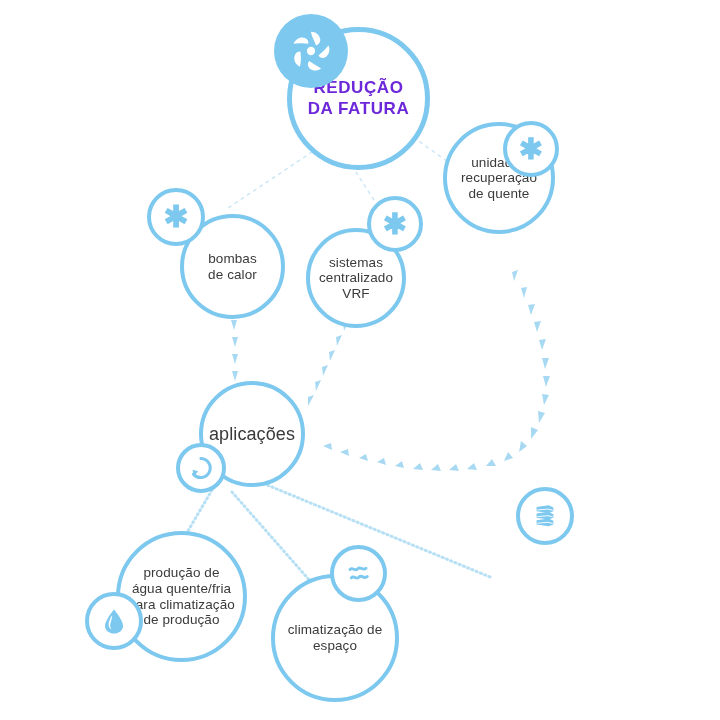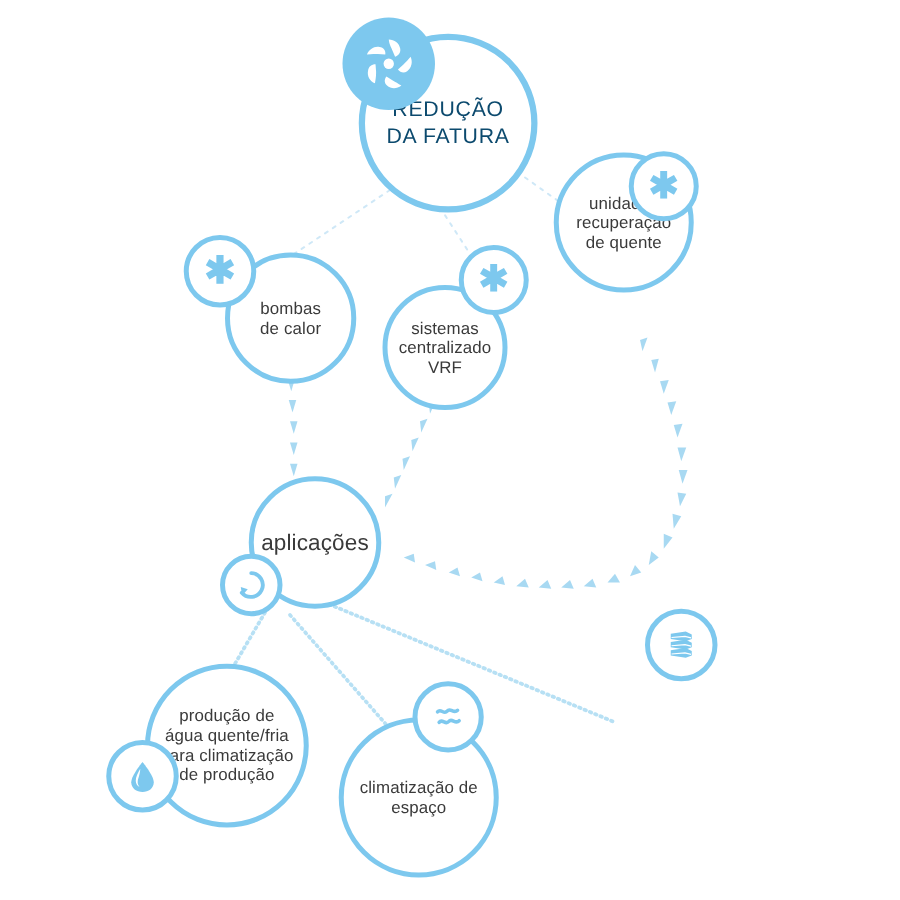--- a/index.html
+++ b/index.html
@@ -42,24 +42,25 @@
     color: #3a3a3a;
     line-height: 1.16;
     letter-spacing: 0.1px;
     padding: 0 6px;
   }
   
   .node.main {
     border: 5px solid #7dc8ee;
   }
   .node.main .node-label {
-    color: #0c4a6e;
+    color: #6d28d9;
     font-size: 17px;
     letter-spacing: 0.6px;
     line-height: 1.22;
+    font-weight: bold;
   }
   
   .node.sec {
     border: 4.5px solid #7dc8ee;
   }
   .node.sec .node-label {
     font-size: 13.5px;
   }
   
   .node.apps {
@@ -181,21 +182,21 @@
         <path d="M50 8 C60 8 68 14 70 24 C71 31 67 36 61 38 L56 26 C54 21 51 17 50 8 Z"></path>
         <path d="M88 38 C92 47 90 57 82 63 C76 67 70 65 66 60 L76 51 C80 47 83 44 88 38 Z"></path>
         <path d="M72 88 C64 94 54 94 47 88 C42 83 42 77 46 72 L57 79 C62 82 66 84 72 88 Z"></path>
         <path d="M26 84 C17 80 12 71 14 62 C15 55 20 51 27 51 L28 64 C28 69 28 74 26 84 Z"></path>
         <path d="M12 34 C16 25 25 19 34 21 C41 22 45 27 44 34 L31 33 C26 33 21 33 12 34 Z"></path>
         <circle cx="50" cy="50" r="9"></circle>
       </g>
     </svg>
   </div>
 
-  <div class="node sec" style="left:180px; top:202px; width:105px; height:105px;">
+  <div class="node sec" style="left:180px; top:214px; width:105px; height:105px;">
     <div class="node-label">
       <div>bombas</div>
       <div>de calor</div>
     </div>
   </div>
   <div class="badge outline" style="left:147px; top:188px; width:58px; height:58px;">
     <span class="snow" style="font-size:30px;">✱</span>
   </div>
 
   <div class="node sec" style="left:306px; top:228px; width:100px; height:100px;">

